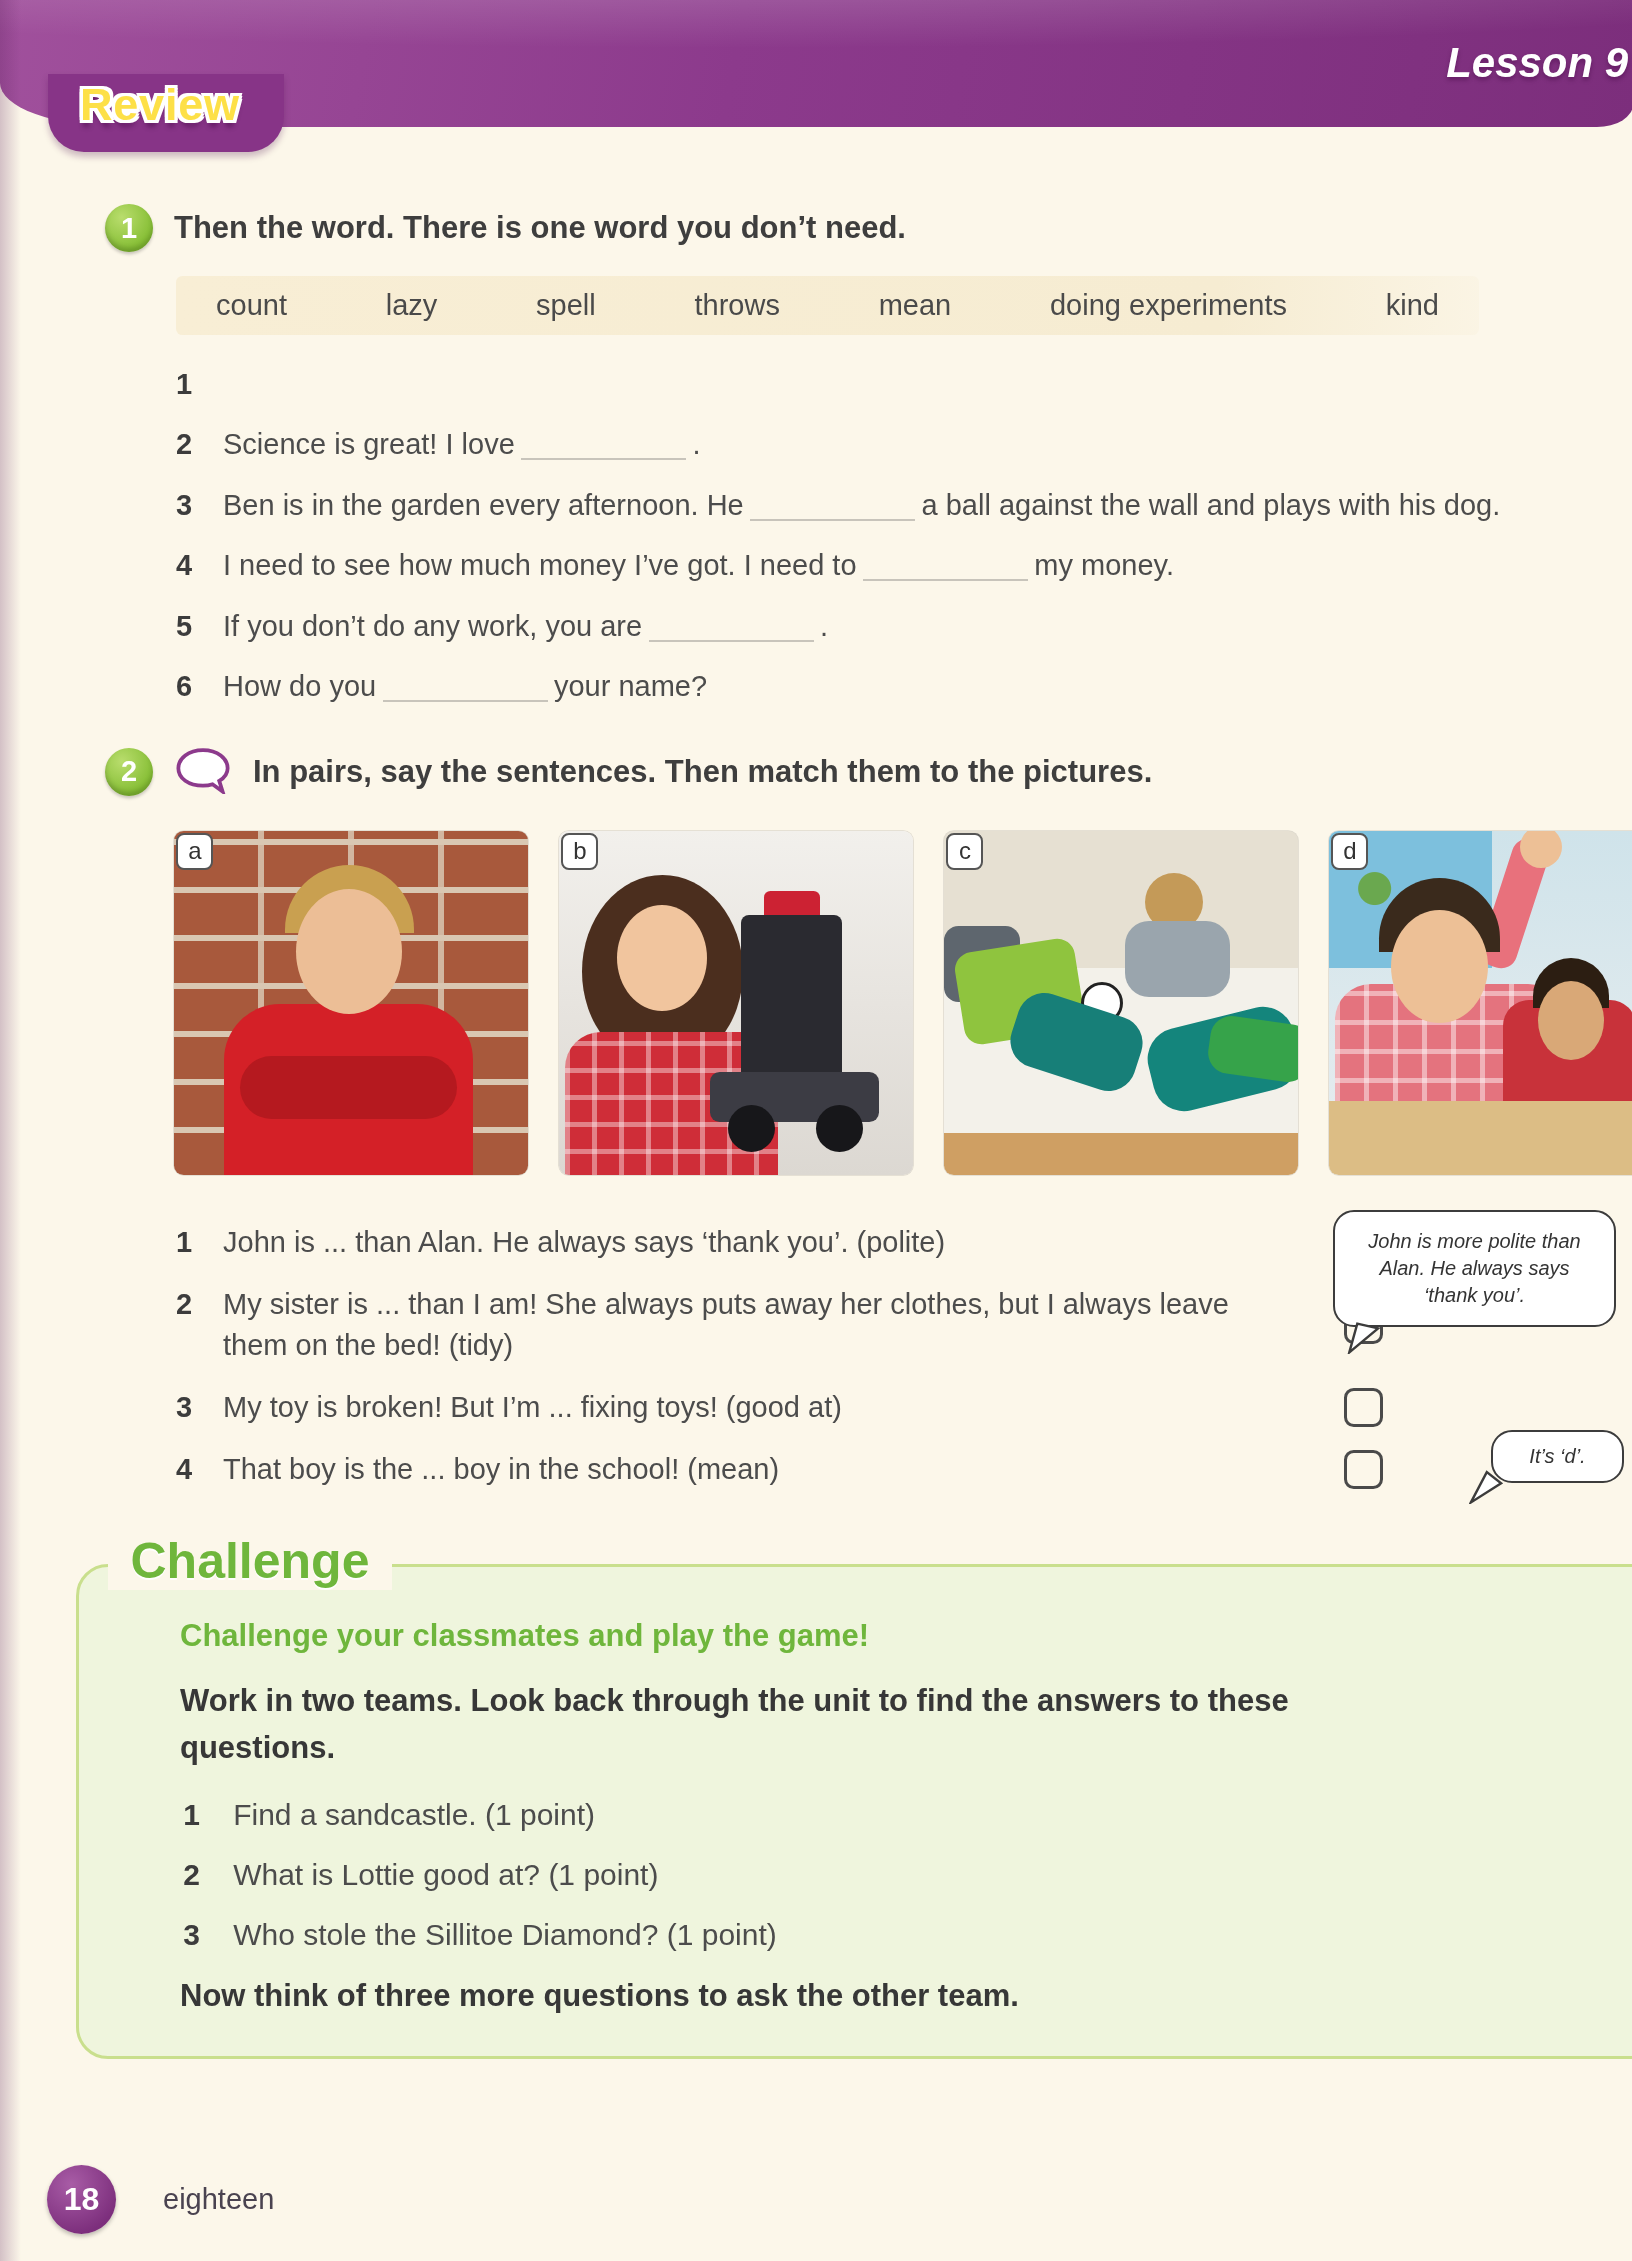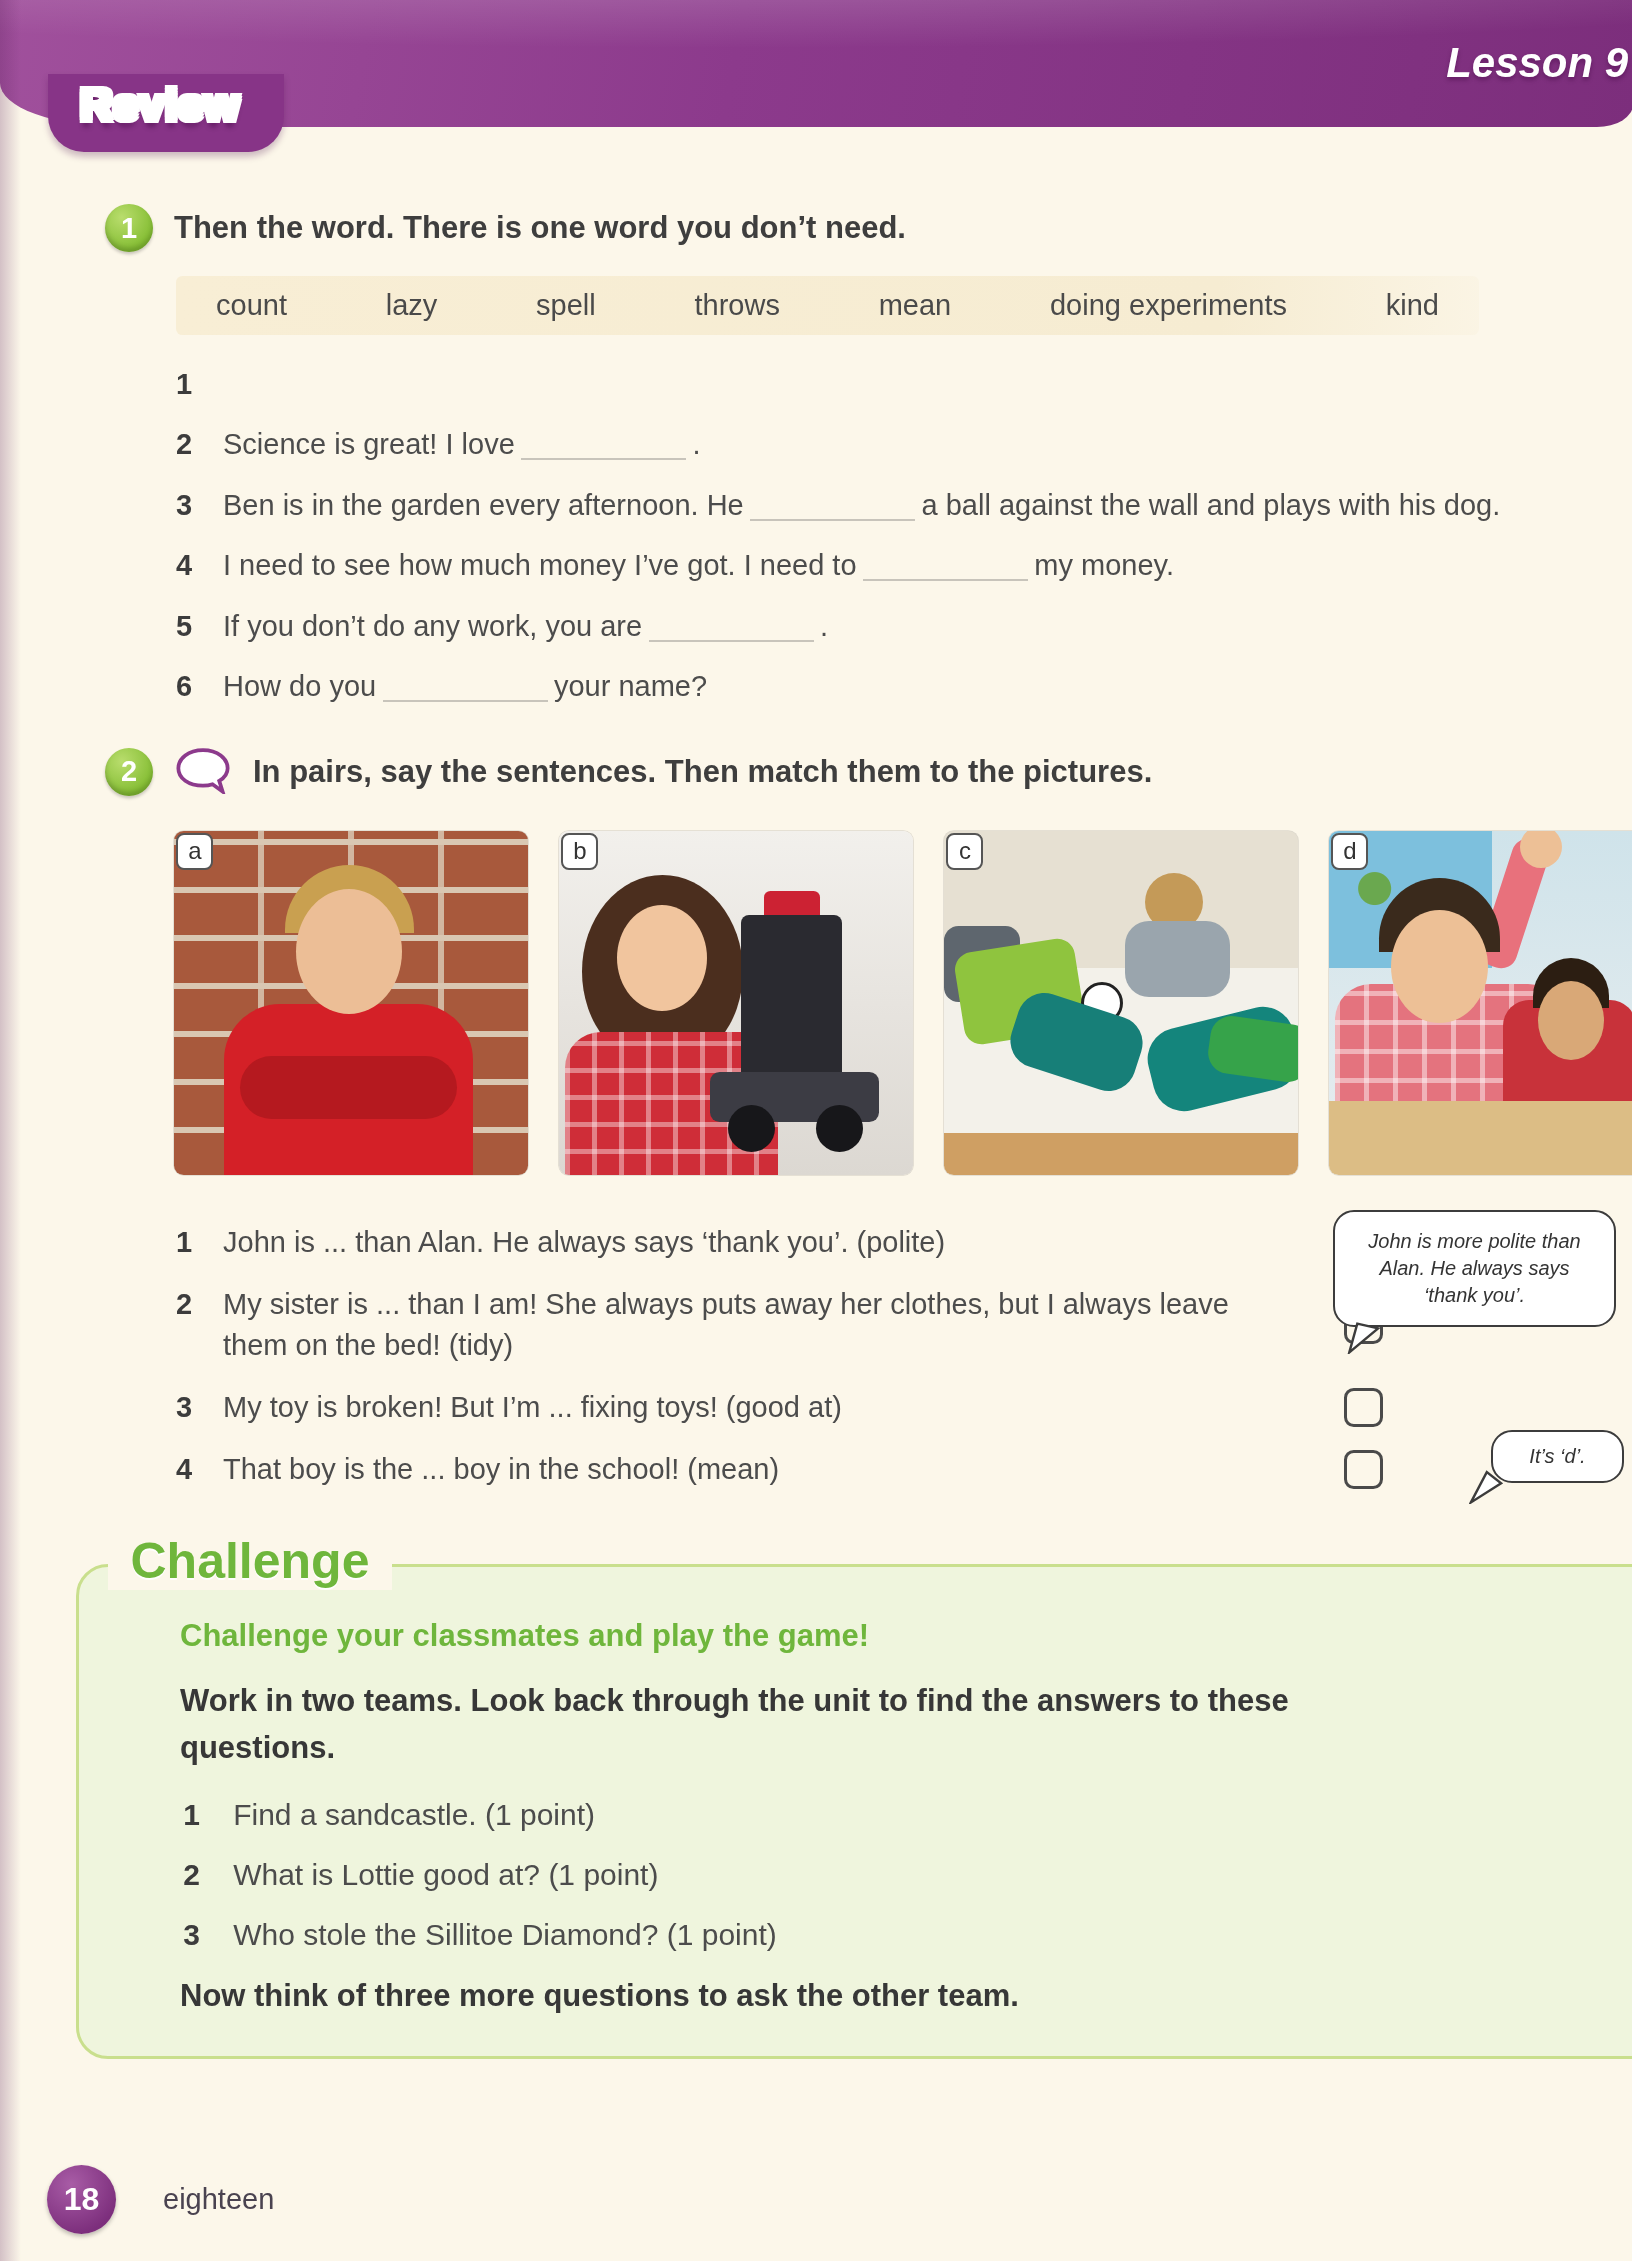--- a/index.html
+++ b/index.html
@@ -34,21 +34,21 @@
   }
   .review-tab{
     position:absolute; top:74px; left:48px;
     background:#873487;
     padding:4.8px 44px 21px 32px;
     border-radius:0 0 36px 36px;
     box-shadow:0 4.8px 6.4px rgba(70,10,70,.25);
   }
   .review-title{
     font-size:45px; font-weight:bold; letter-spacing:0.8px;
-    color:#ffffff;
+    color:#fde047;
     text-shadow:
       -3.2px -3.2px 0 #fff, 3.2px -3.2px 0 #fff, -3.2px 3.2px 0 #fff, 3.2px 3.2px 0 #fff,
       -3.2px 0 0 #fff, 3.2px 0 0 #fff, 0 -3.2px 0 #fff, 0 3.2px 0 #fff,
       0 7.2px 5.6px rgba(60,0,60,.45);
   }
   .lesson-label{
     position:absolute; top:39px; right:4.8px;
     font-size:42px; font-weight:bold; font-style:italic; color:#ffffff;
     text-shadow:0 3.2px 4px rgba(60,0,60,.4);
   }

